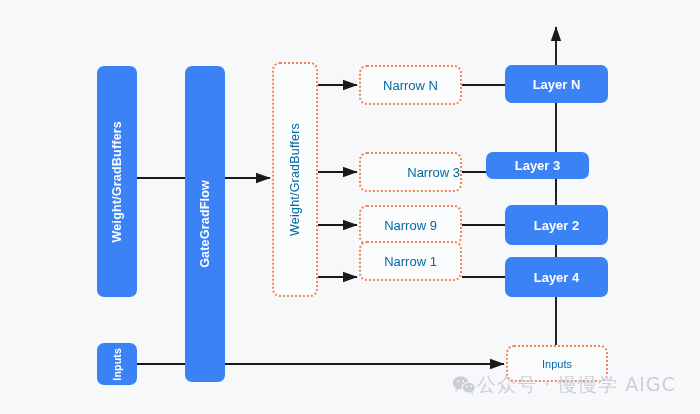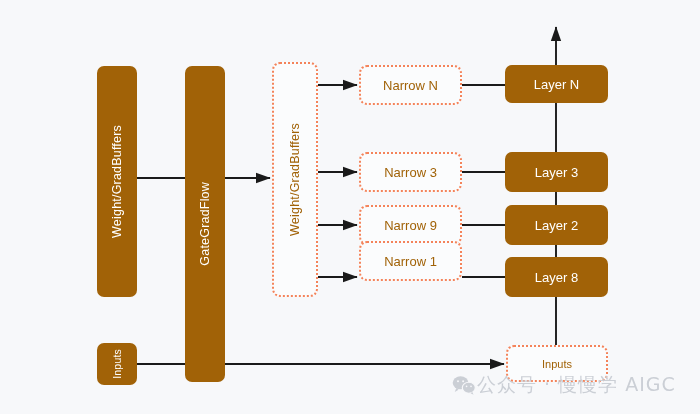--- a/index.html
+++ b/index.html
@@ -22,30 +22,31 @@
   .node {
     position: absolute;
     box-sizing: border-box;
     display: flex;
     align-items: center;
     justify-content: center;
     text-align: center;
   }
   
   .solid {
-    background: #a16207;
+    background: #3b82f6;
     border-radius: 7px;
     color: #ffffff;
+    font-weight: bold;
   }
   
   .dotted {
     background: #fbfcfd;
     border: 2px dotted #f4835a;
     border-radius: 8px;
-    color: #a16207;
+    color: #0369a1;
   }
   .vtext {
     writing-mode: vertical-rl;
     transform: rotate(180deg);
     white-space: nowrap;
     letter-spacing: .2px;
   }
   .label {
     font-size: 13px;
     white-space: nowrap;
@@ -135,41 +136,41 @@
     <span class="vtext label-vert">Weight/GradBuffers</span>
   </div>
 
   <div class="node solid" style="left:97px; top:343px; width:40px; height:42px;">
     <span class="vtext label-vert-sm">Inputs</span>
   </div>
 
   <div class="node dotted" style="left:359px; top:65px; width:103px; height:40px;">
     <span class="label">Narrow N</span>
   </div>
-  <div class="node dotted" style="left:359px; top:152px; width:103px; height:40px;">
+  <div class="node dotted" style="left:359px; top:152px; width:103px; height:40px;justify-content:flex-end;">
     <span class="label">Narrow 3</span>
   </div>
   <div class="node dotted" style="left:359px; top:205px; width:103px; height:40px;">
     <span class="label">Narrow 9</span>
   </div>
   <div class="node dotted" style="left:359px; top:241px; width:103px; height:40px;">
     <span class="label">Narrow 1</span>
   </div>
 
   <div class="node solid" style="left:505px; top:65px; width:103px; height:38px;">
     <span class="label">Layer N</span>
   </div>
-  <div class="node solid" style="left:505px; top:152px; width:103px; height:40px;">
+  <div class="node solid" style="left:486px; top:152px; width:103px; height:27px;">
     <span class="label">Layer 3</span>
   </div>
   <div class="node solid" style="left:505px; top:205px; width:103px; height:40px;">
     <span class="label">Layer 2</span>
   </div>
   <div class="node solid" style="left:505px; top:257px; width:103px; height:40px;">
-    <span class="label">Layer 8</span>
+    <span class="label">Layer 4</span>
   </div>
 
   <div class="node dotted" style="left:506px; top:345px; width:102px; height:37px;">
     <span class="label-sm">Inputs</span>
   </div>
 
   <div id="watermark">
     <svg class="wechat-icon" viewBox="0 0 28 22">
       <ellipse cx="10" cy="8.5" rx="9.2" ry="7.6" fill="#c9cdd4"></ellipse>
       <path d="M5 14.5 L3.2 19.2 L7.6 16.6 Z" fill="#c9cdd4"></path>

